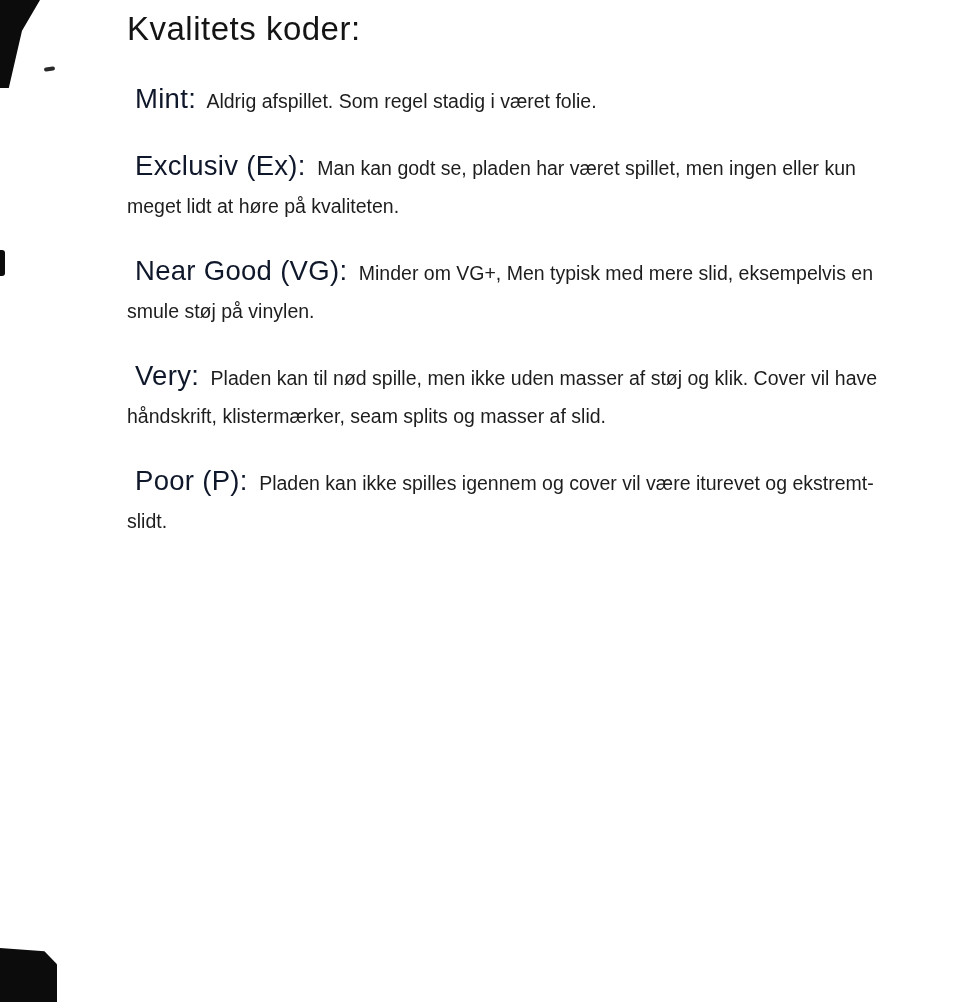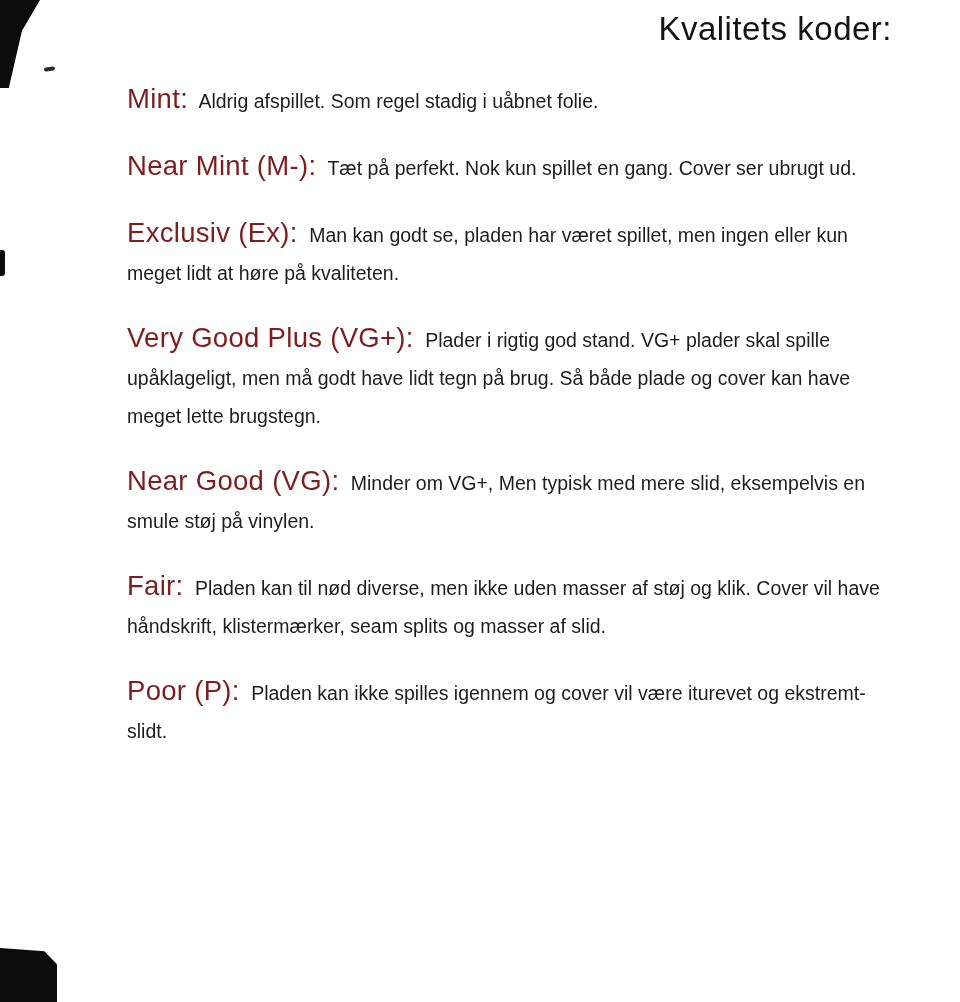--- a/index.html
+++ b/index.html
@@ -21,33 +21,33 @@
     top: 10px;
     left: 127px;
     width: 765px;
   }
   .title {
     font-size: 33px;
     font-weight: 400;
     letter-spacing: 0.5px;
     color: #141414;
     margin: 0 0 32px 0;
-    text-align: right;
   }
   .entry {
     margin: 0 0 27px 0;
     font-size: 19.5px;
     line-height: 38px;
     color: #1d1d1d;
   }
   .term {
     font-size: 27.5px;
     letter-spacing: 0.3px;
-    color: #7f1d1d;
+    color: #0f172a;
     margin-right: 6px;
+    margin-left: 8px;
   }
   .desc {
     color: #1d1d1d;
   }
   
   .artifact {
     position: absolute;
     background: #0c0c0c;
   }
   .artifact-top-left {
@@ -90,48 +90,40 @@
   <div class="artifact artifact-dash"></div>
   <div class="artifact artifact-left-edge"></div>
   <div class="artifact artifact-bottom-left"></div>
 
   <div class="content">
 
     <h1 class="title">Kvalitets koder:</h1>
 
     <p class="entry">
       <span class="term">Mint:</span>
-      <span class="desc">Aldrig afspillet. Som regel stadig i uåbnet folie.</span>
+      <span class="desc">Aldrig afspillet. Som regel stadig i været folie.</span>
     </p>
 
-    <p class="entry">
-      <span class="term">Near Mint (M-):</span>
-      <span class="desc">Tæt på perfekt. Nok kun spillet en gang. Cover ser ubrugt ud.</span>
-    </p>
 
     <p class="entry">
       <span class="term">Exclusiv (Ex):</span>
       <span class="desc">Man kan godt se, pladen har været spillet, men ingen eller kun meget lidt at høre på kvaliteten.</span>
     </p>
 
-    <p class="entry">
-      <span class="term">Very Good Plus (VG+):</span>
-      <span class="desc">Plader i rigtig god stand. VG+ plader skal spille upåklageligt, men må godt have lidt tegn på brug. Så både plade og cover kan have meget lette brugstegn.</span>
-    </p>
 
     <p class="entry">
       <span class="term">Near Good (VG):</span>
       <span class="desc">Minder om VG+, Men typisk med mere slid, eksempelvis en smule støj på vinylen.</span>
     </p>
 
 
 
     <p class="entry">
-      <span class="term">Fair:</span>
-      <span class="desc">Pladen kan til nød diverse, men ikke uden masser af støj og klik. Cover vil have håndskrift, klistermærker, seam splits og masser af slid.</span>
+      <span class="term">Very:</span>
+      <span class="desc">Pladen kan til nød spille, men ikke uden masser af støj og klik. Cover vil have håndskrift, klistermærker, seam splits og masser af slid.</span>
     </p>
 
     <p class="entry">
       <span class="term">Poor (P):</span>
       <span class="desc">Pladen kan ikke spilles igennem og cover vil være iturevet og ekstremt- slidt.</span>
     </p>
 
   </div>
 </div>
 

